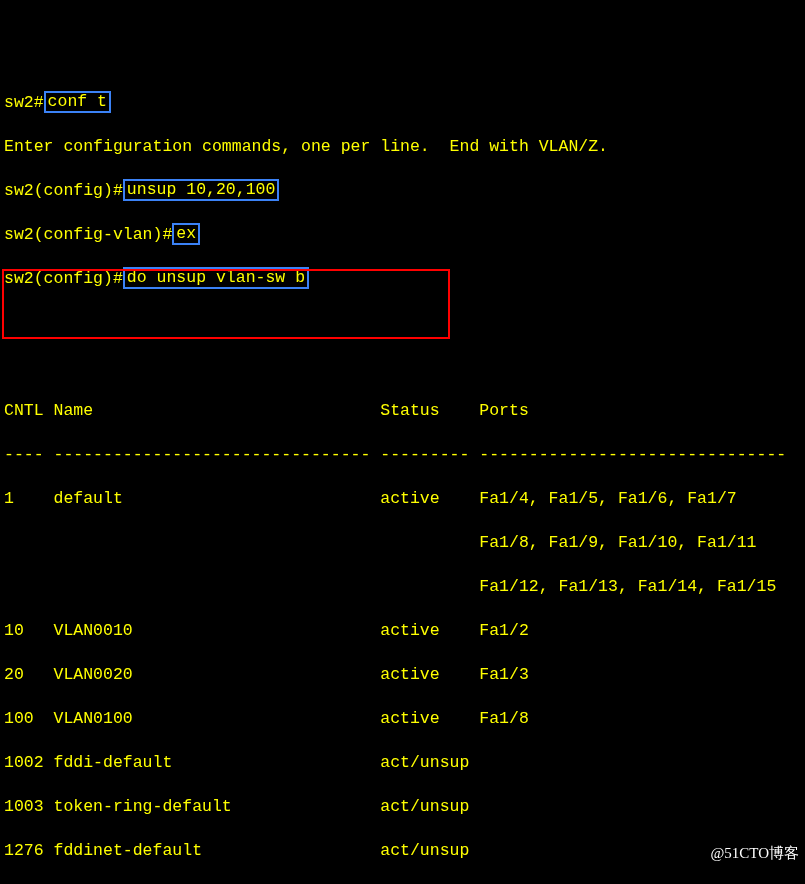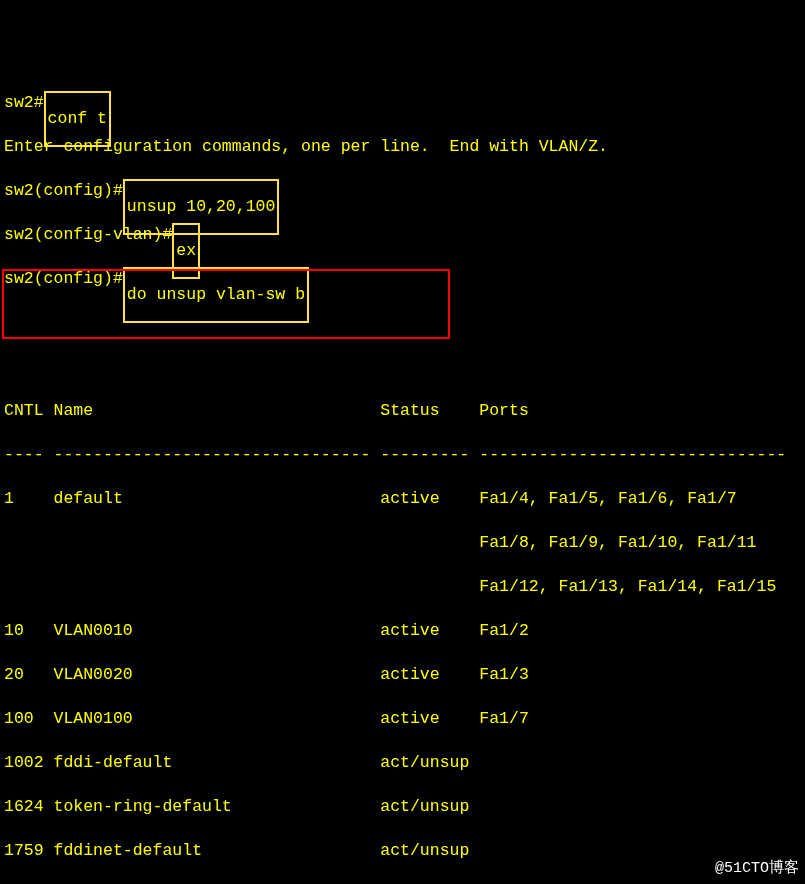--- a/index.html
+++ b/index.html
@@ -11,41 +11,41 @@
   margin: 0;
   padding: 4px;
   white-space: pre;
   width: 805px;
   height: 884px;
   box-sizing: border-box;
   overflow: hidden;
   position: relative;
 }
 .hl {
-  border: 2px solid #fde047;
-  padding: 17px 2px;
+  border: 2px solid #3b82f6;
+  padding: 0 2px;
   display: inline-block;
   line-height: 18px;
   margin-top: -1px;
   margin-bottom: -1px;
   vertical-align: top;
 }
 .line { display: block; height: 22px; }
 .tbox {
   border: 2px solid #ff0000;
   position: absolute;
   box-sizing: border-box;
 }
 .watermark {
   position: absolute;
   right: 6px;
-  bottom: 4px;
+  bottom: 20px;
   color: #fff;
   font-size: 15px;
-  font-family: Liberation Mono, monospace;
+  font-family: Liberation Serif, serif;
 }
 </style>
 </head>
 <body>
 
 
 
 <span class="line"><span>sw2#</span><span class="hl">conf t</span></span>
 <span class="line">Enter configuration commands, one per line.  End with VLAN/Z.</span>
 <span class="line"><span>sw2(config)#</span><span class="hl">unsup 10,20,100</span></span>
@@ -53,24 +53,24 @@
 <span class="line"><span>sw2(config)#</span><span class="hl">do unsup vlan-sw b</span></span>
 <span class="line"> </span>
 <span class="line"> </span>
 <span class="line">CNTL Name                             Status    Ports</span>
 <span class="line">---- -------------------------------- --------- -------------------------------</span>
 <span class="line">1    default                          active    Fa1/4, Fa1/5, Fa1/6, Fa1/7</span>
 <span class="line">                                                Fa1/8, Fa1/9, Fa1/10, Fa1/11</span>
 <span class="line">                                                Fa1/12, Fa1/13, Fa1/14, Fa1/15</span>
 <span class="line">10   VLAN0010                         active    Fa1/2</span>
 <span class="line">20   VLAN0020                         active    Fa1/3</span>
-<span class="line">100  VLAN0100                         active    Fa1/7</span>
+<span class="line">100  VLAN0100                         active    Fa1/8</span>
 <span class="line">1002 fddi-default                     act/unsup</span>
-<span class="line">1624 token-ring-default               act/unsup</span>
-<span class="line">1759 fddinet-default                  act/unsup</span>
+<span class="line">1003 token-ring-default               act/unsup</span>
+<span class="line">1276 fddinet-default                  act/unsup</span>
 
 
 
 
 
 
 
 
 
 

